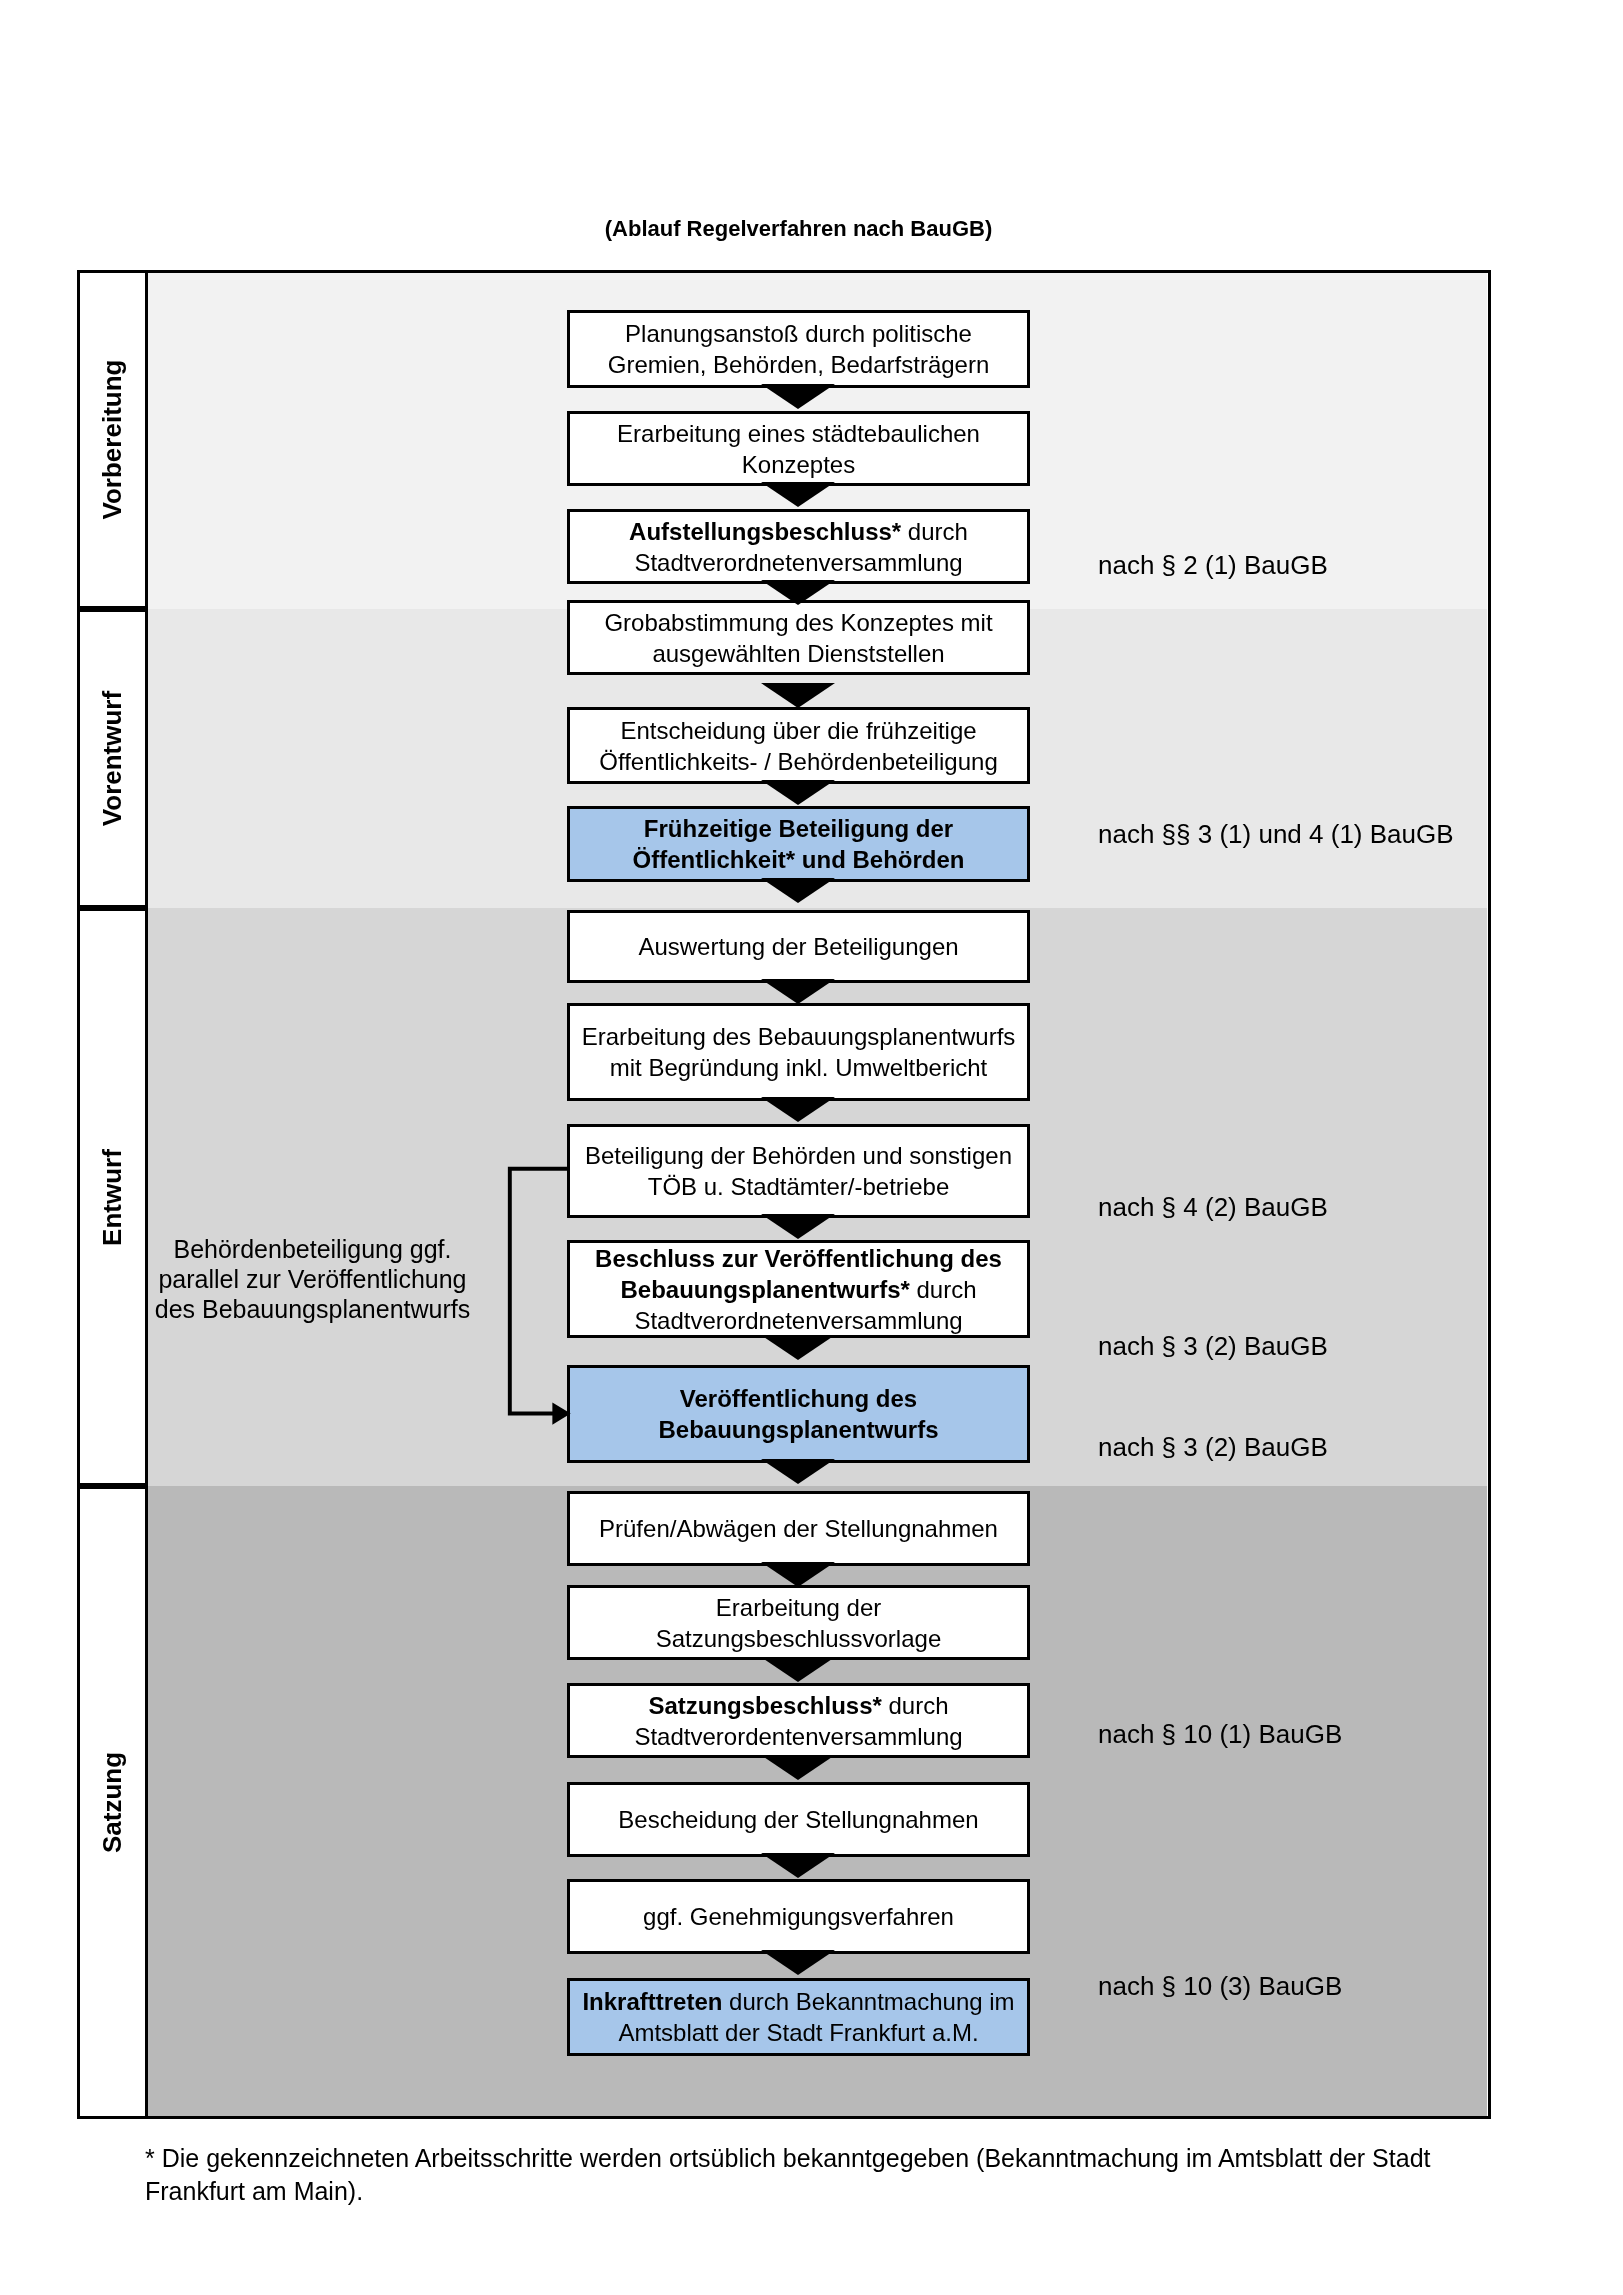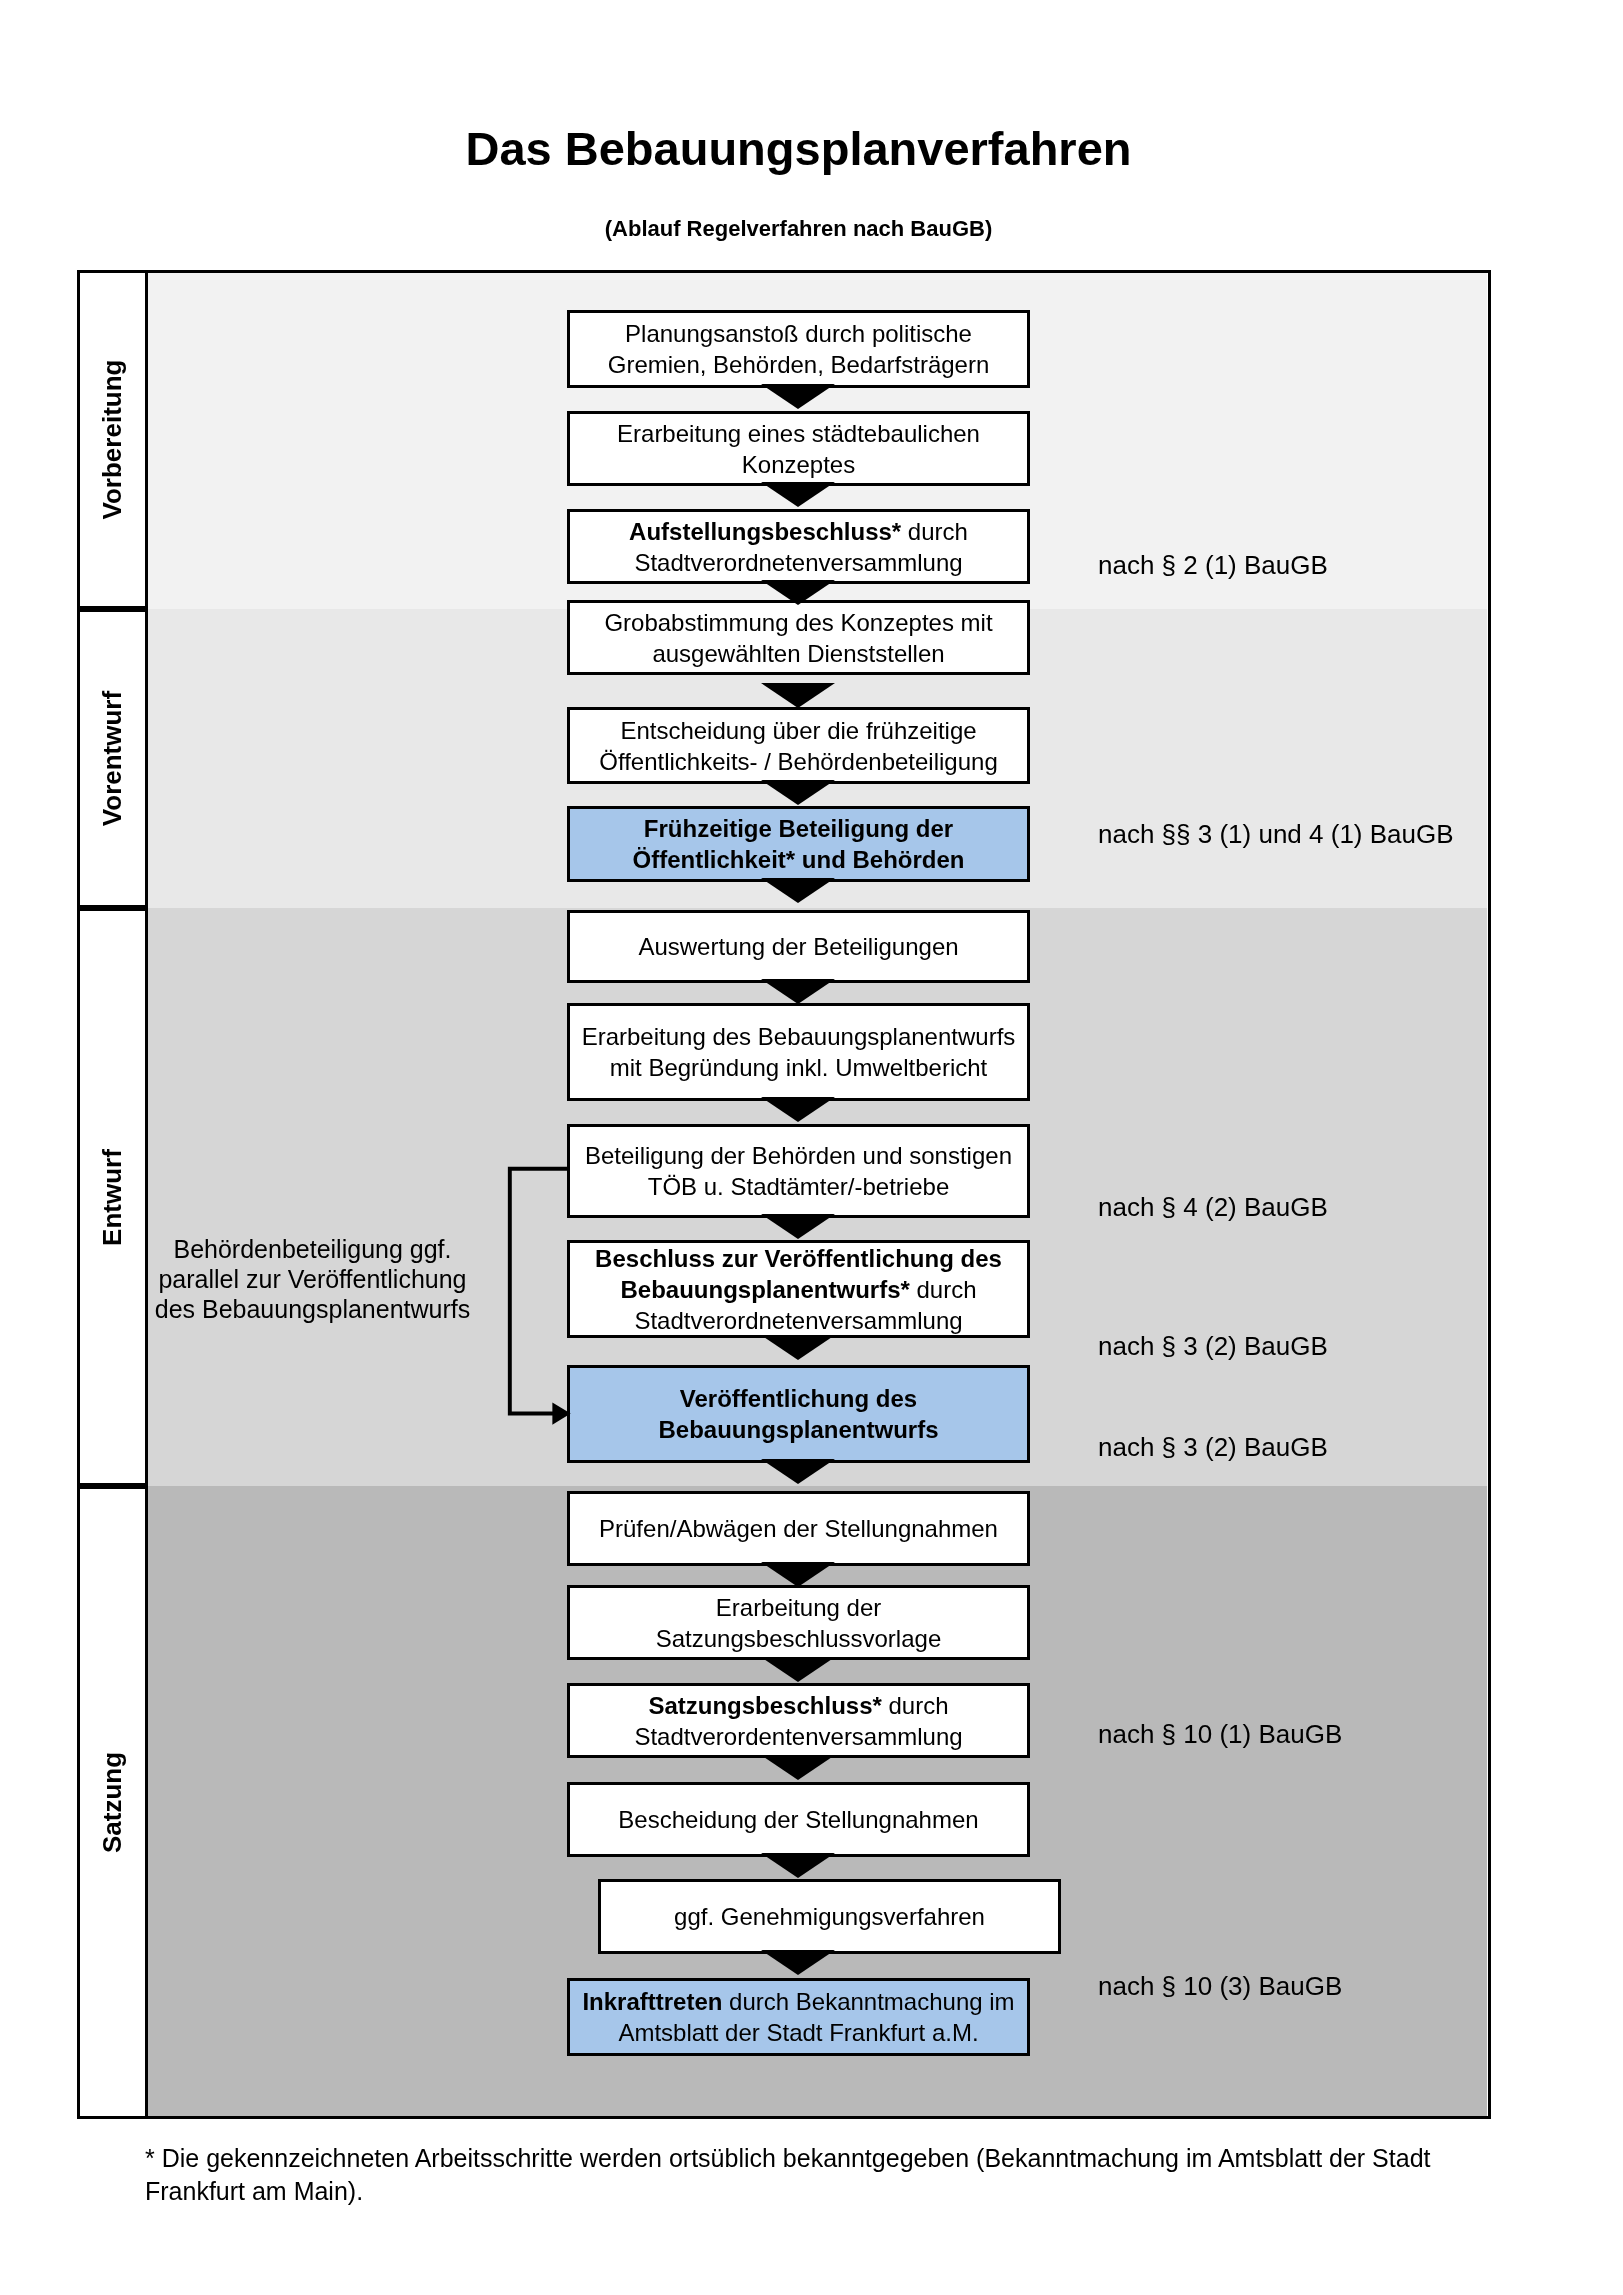--- a/index.html
+++ b/index.html
@@ -58,21 +58,20 @@
   .footnote{
     position:absolute;left:145px;top:2142px;width:1348px;z-index:3;
     font-size:25px;line-height:33px;text-align:left;
   }
 </style>
 </head>
 <body>
 
 <div id="canvas">
 
-  <div class="page-title">Das Bebauungsplanverfahren</div>
   <div class="page-subtitle">(Ablauf Regelverfahren nach BauGB)</div>
 
   <div id="dynamic-root">
       <div class="section-bg" style="top: 270px; height: 339px; background: rgb(242, 242, 242);"></div>
       <div class="phase-cell" style="top: 270px; height: 339px;">
         <span>Vorbereitung</span>
       </div>
       <div class="section-bg" style="top: 609px; height: 299px; background: rgb(232, 232, 232);"></div>
       <div class="phase-cell" style="top: 609px; height: 299px;">
         <span>Vorentwurf</span>
@@ -129,21 +128,21 @@
       <div class="step-box" style="top: 1585px; height: 75px;">
         <div><span>Erarbeitung der Satzungsbeschlussvorlage</span></div>
       </div>
       <div class="step-box" style="top: 1683px; height: 75px;">
         <div><b>Satzungsbeschluss*</b><span> durch Stadtverordentenversammlung</span></div>
       </div>
       <div class="legal-ref" style="top: 1719px;">nach § 10 (1) BauGB</div>
       <div class="step-box" style="top: 1782px; height: 75px; align-items: center;">
         <div><span>Bescheidung der Stellungnahmen</span></div>
       </div>
-      <div class="step-box" style="top: 1879px; height: 75px; margin-left: 31px;">
+      <div class="step-box" style="top: 1879px; height: 75px;">
         <div><span>ggf. Genehmigungsverfahren</span></div>
       </div>
       <div class="step-box" style="top: 1978px; height: 78px; background: rgb(166, 198, 234);">
         <div><b>Inkrafttreten</b><span> durch Bekanntmachung im Amtsblatt der Stadt Frankfurt a.M.</span></div>
       </div>
       <div class="legal-ref" style="top: 1971px;">nach § 10 (3) BauGB</div>
       <div class="down-arrow" style="left: 761px; top: 384px;"></div>
       <div class="down-arrow" style="left: 761px; top: 482px;"></div>
       <div class="down-arrow" style="left: 761px; top: 580px;"></div>
       <div class="down-arrow" style="left: 761px; top: 683px;"></div>

